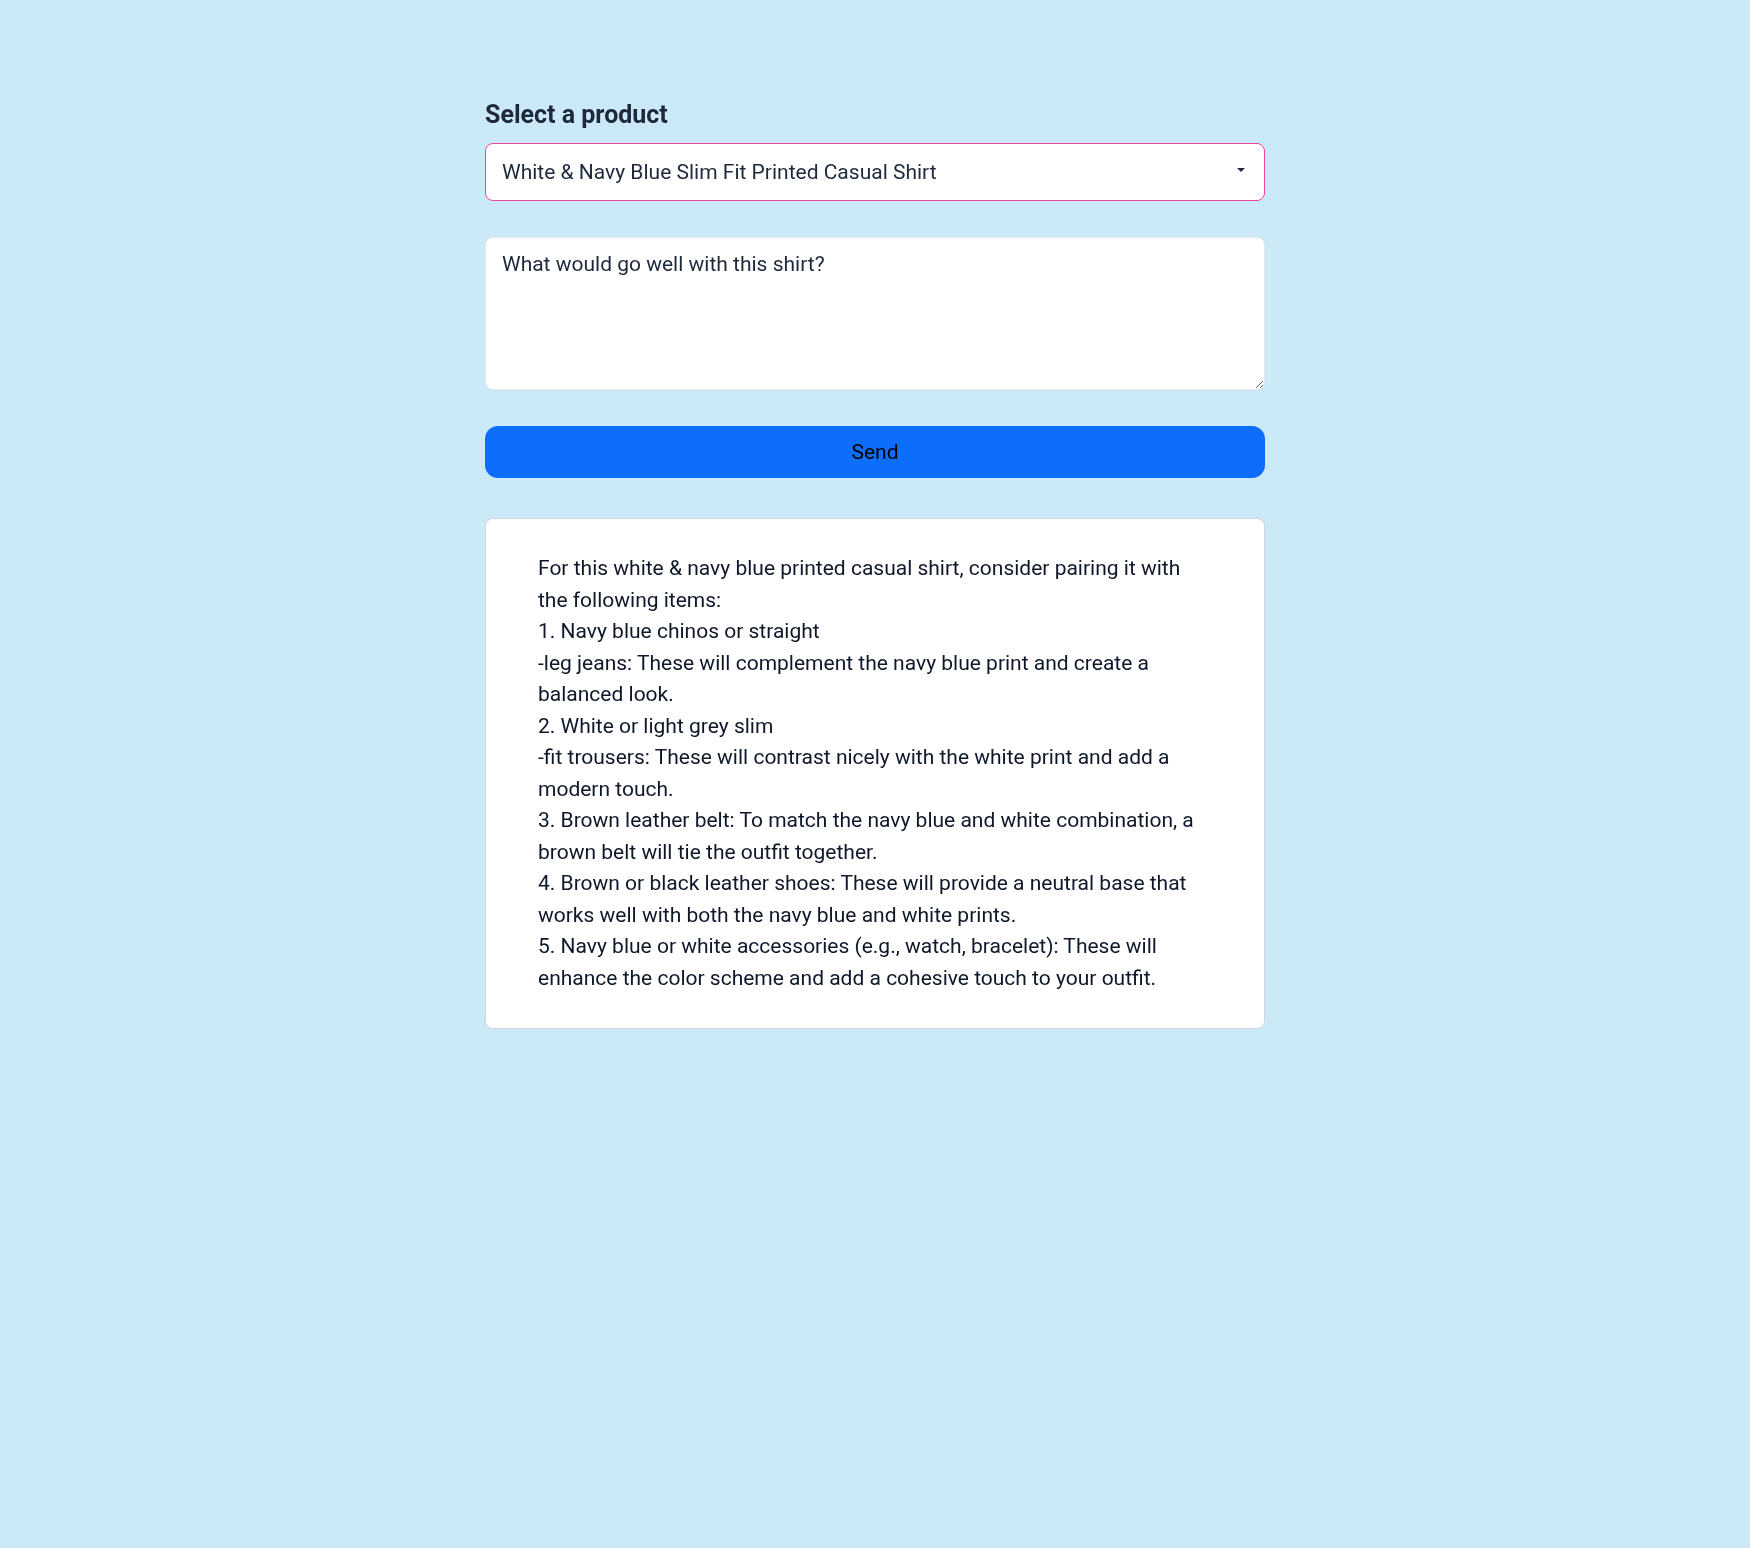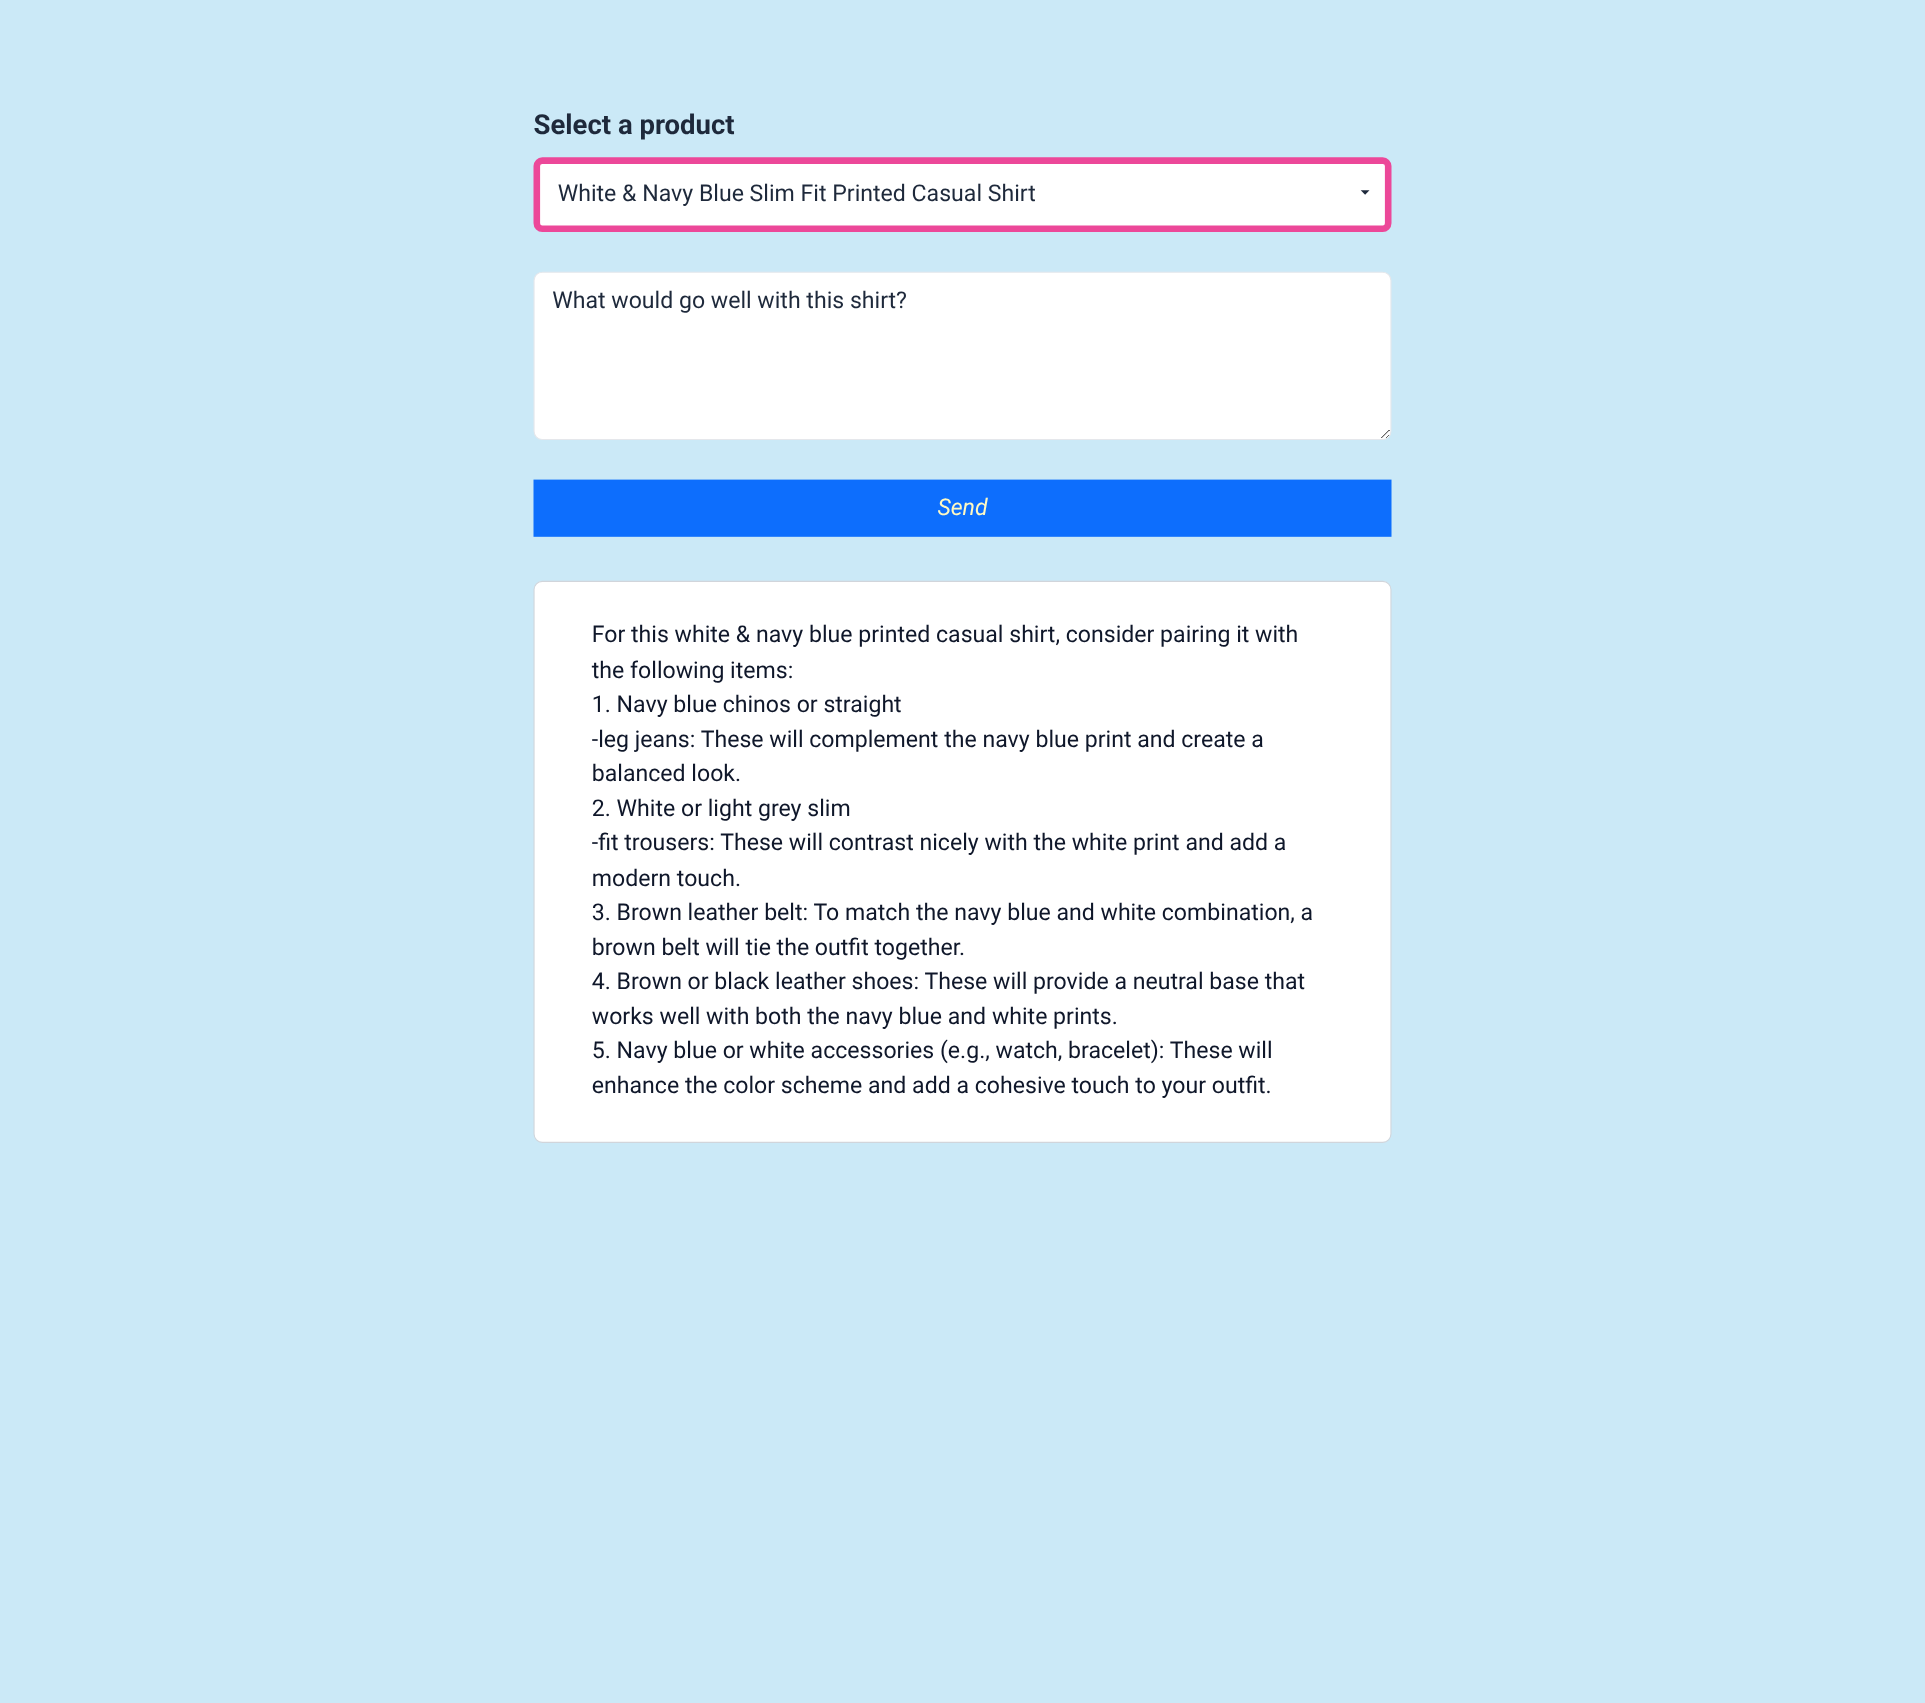--- a/index.html
+++ b/index.html
@@ -27,21 +27,21 @@
     .select-wrapper {
       position: relative;
       margin-bottom: 36px;
     }
     select {
       width: 100%;
       font-size: 21px;
       color: #1e293b;
       padding: 16px 40px 16px 16px;
       background-color: #ffffff;
-      border: 6px solid #ec4899;
+      border: 1px solid #ec4899;
       border-radius: 8px;
       appearance: none;
       -webkit-appearance: none;
       -moz-appearance: none;
       cursor: pointer;
       font-family: inherit;
     }
     .select-chevron {
       position: absolute;
       right: 16px;
@@ -62,30 +62,29 @@
       resize: both;
       height: 153px;
       margin-bottom: 32px;
     }
     textarea::placeholder {
       color: #9ca3af;
     }
     .send-btn {
       width: 100%;
       background-color: #0d6efd;
-      color: #fef9c3;
+      color: #000000;
       font-size: 21px;
       font-weight: 400;
       border: none;
-      border-radius: 0;
+      border-radius: 13px;
       padding: 14px 0;
       cursor: pointer;
       margin-bottom: 40px;
       font-family: inherit;
-      font-style: italic;
     }
     .response-card {
       background-color: #ffffff;
       border: 1px solid #d1d5db;
       border-radius: 8px;
       padding: 34px 52px;
     }
     .response-text {
       font-size: 21px;
       color: #0f172a;

